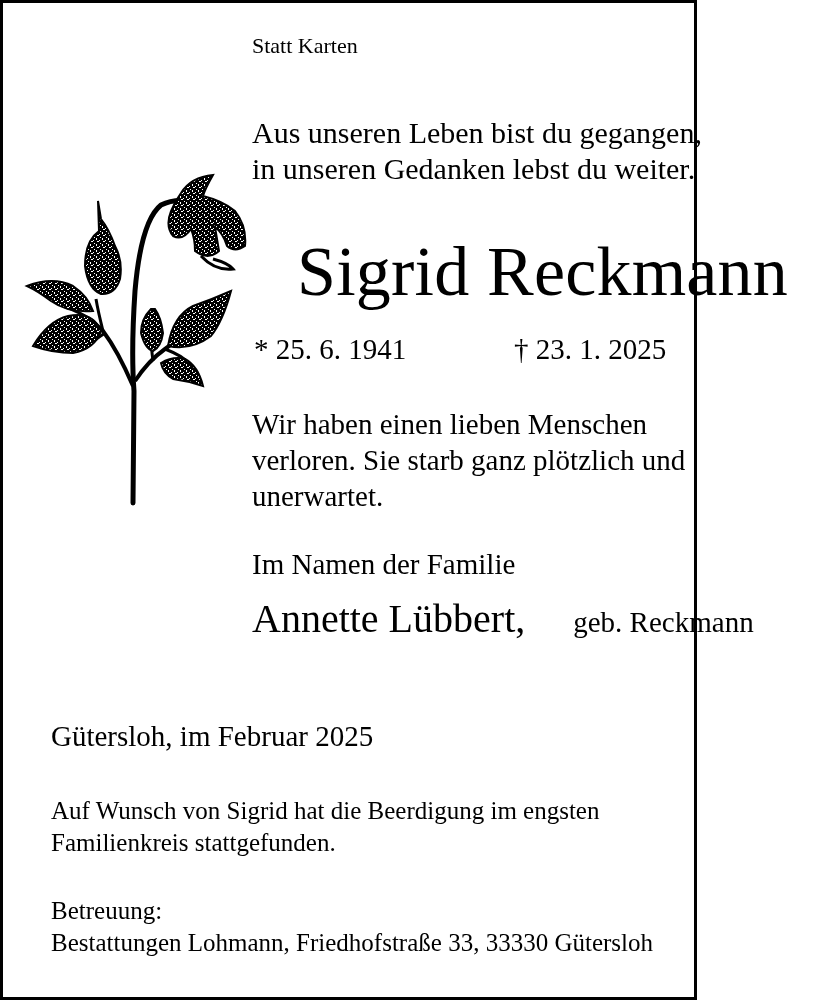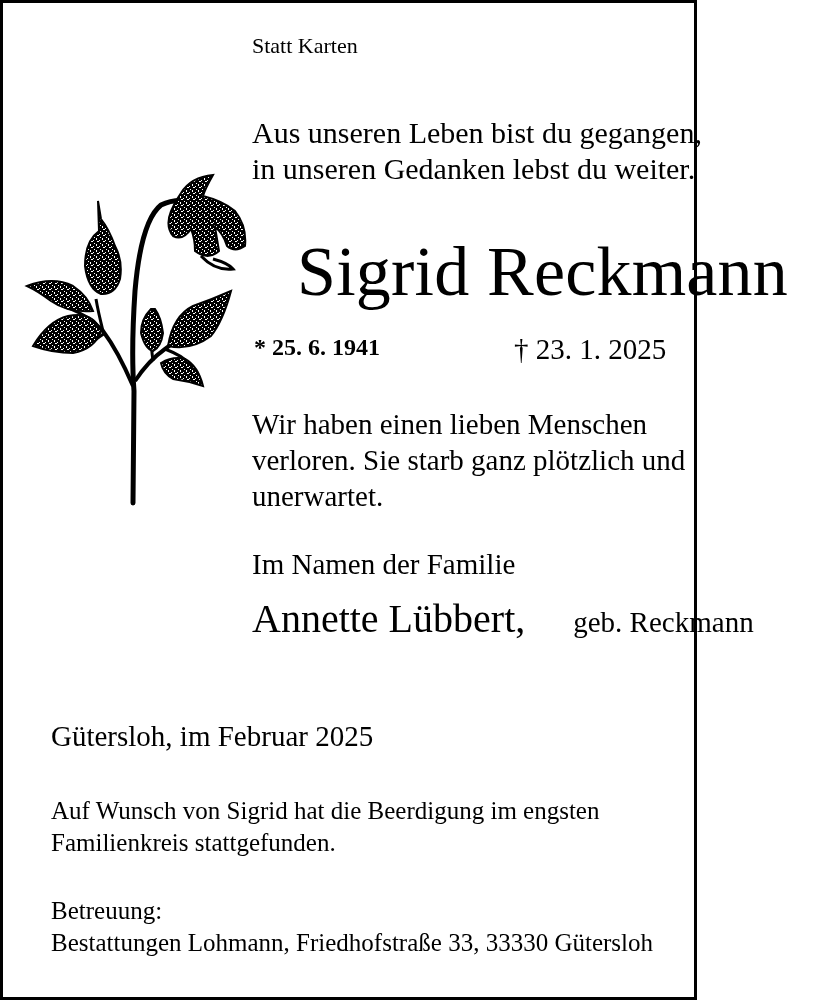--- a/index.html
+++ b/index.html
@@ -46,22 +46,21 @@
     .name {
       left: 248px;
       top: 234px;
       font-size: 70px;
       letter-spacing: 0.2px;
       margin-left: 46px;
     }
     .birth {
       left: 251px;
       top: 332px;
-      font-size: 24px;
-      font-weight: bold;
+      font-size: 29px;
     }
     .death {
       left: 511px;
       top: 332px;
       font-size: 29px;
     }
     .message {
       left: 249px;
       top: 403px;
       font-size: 29px;

